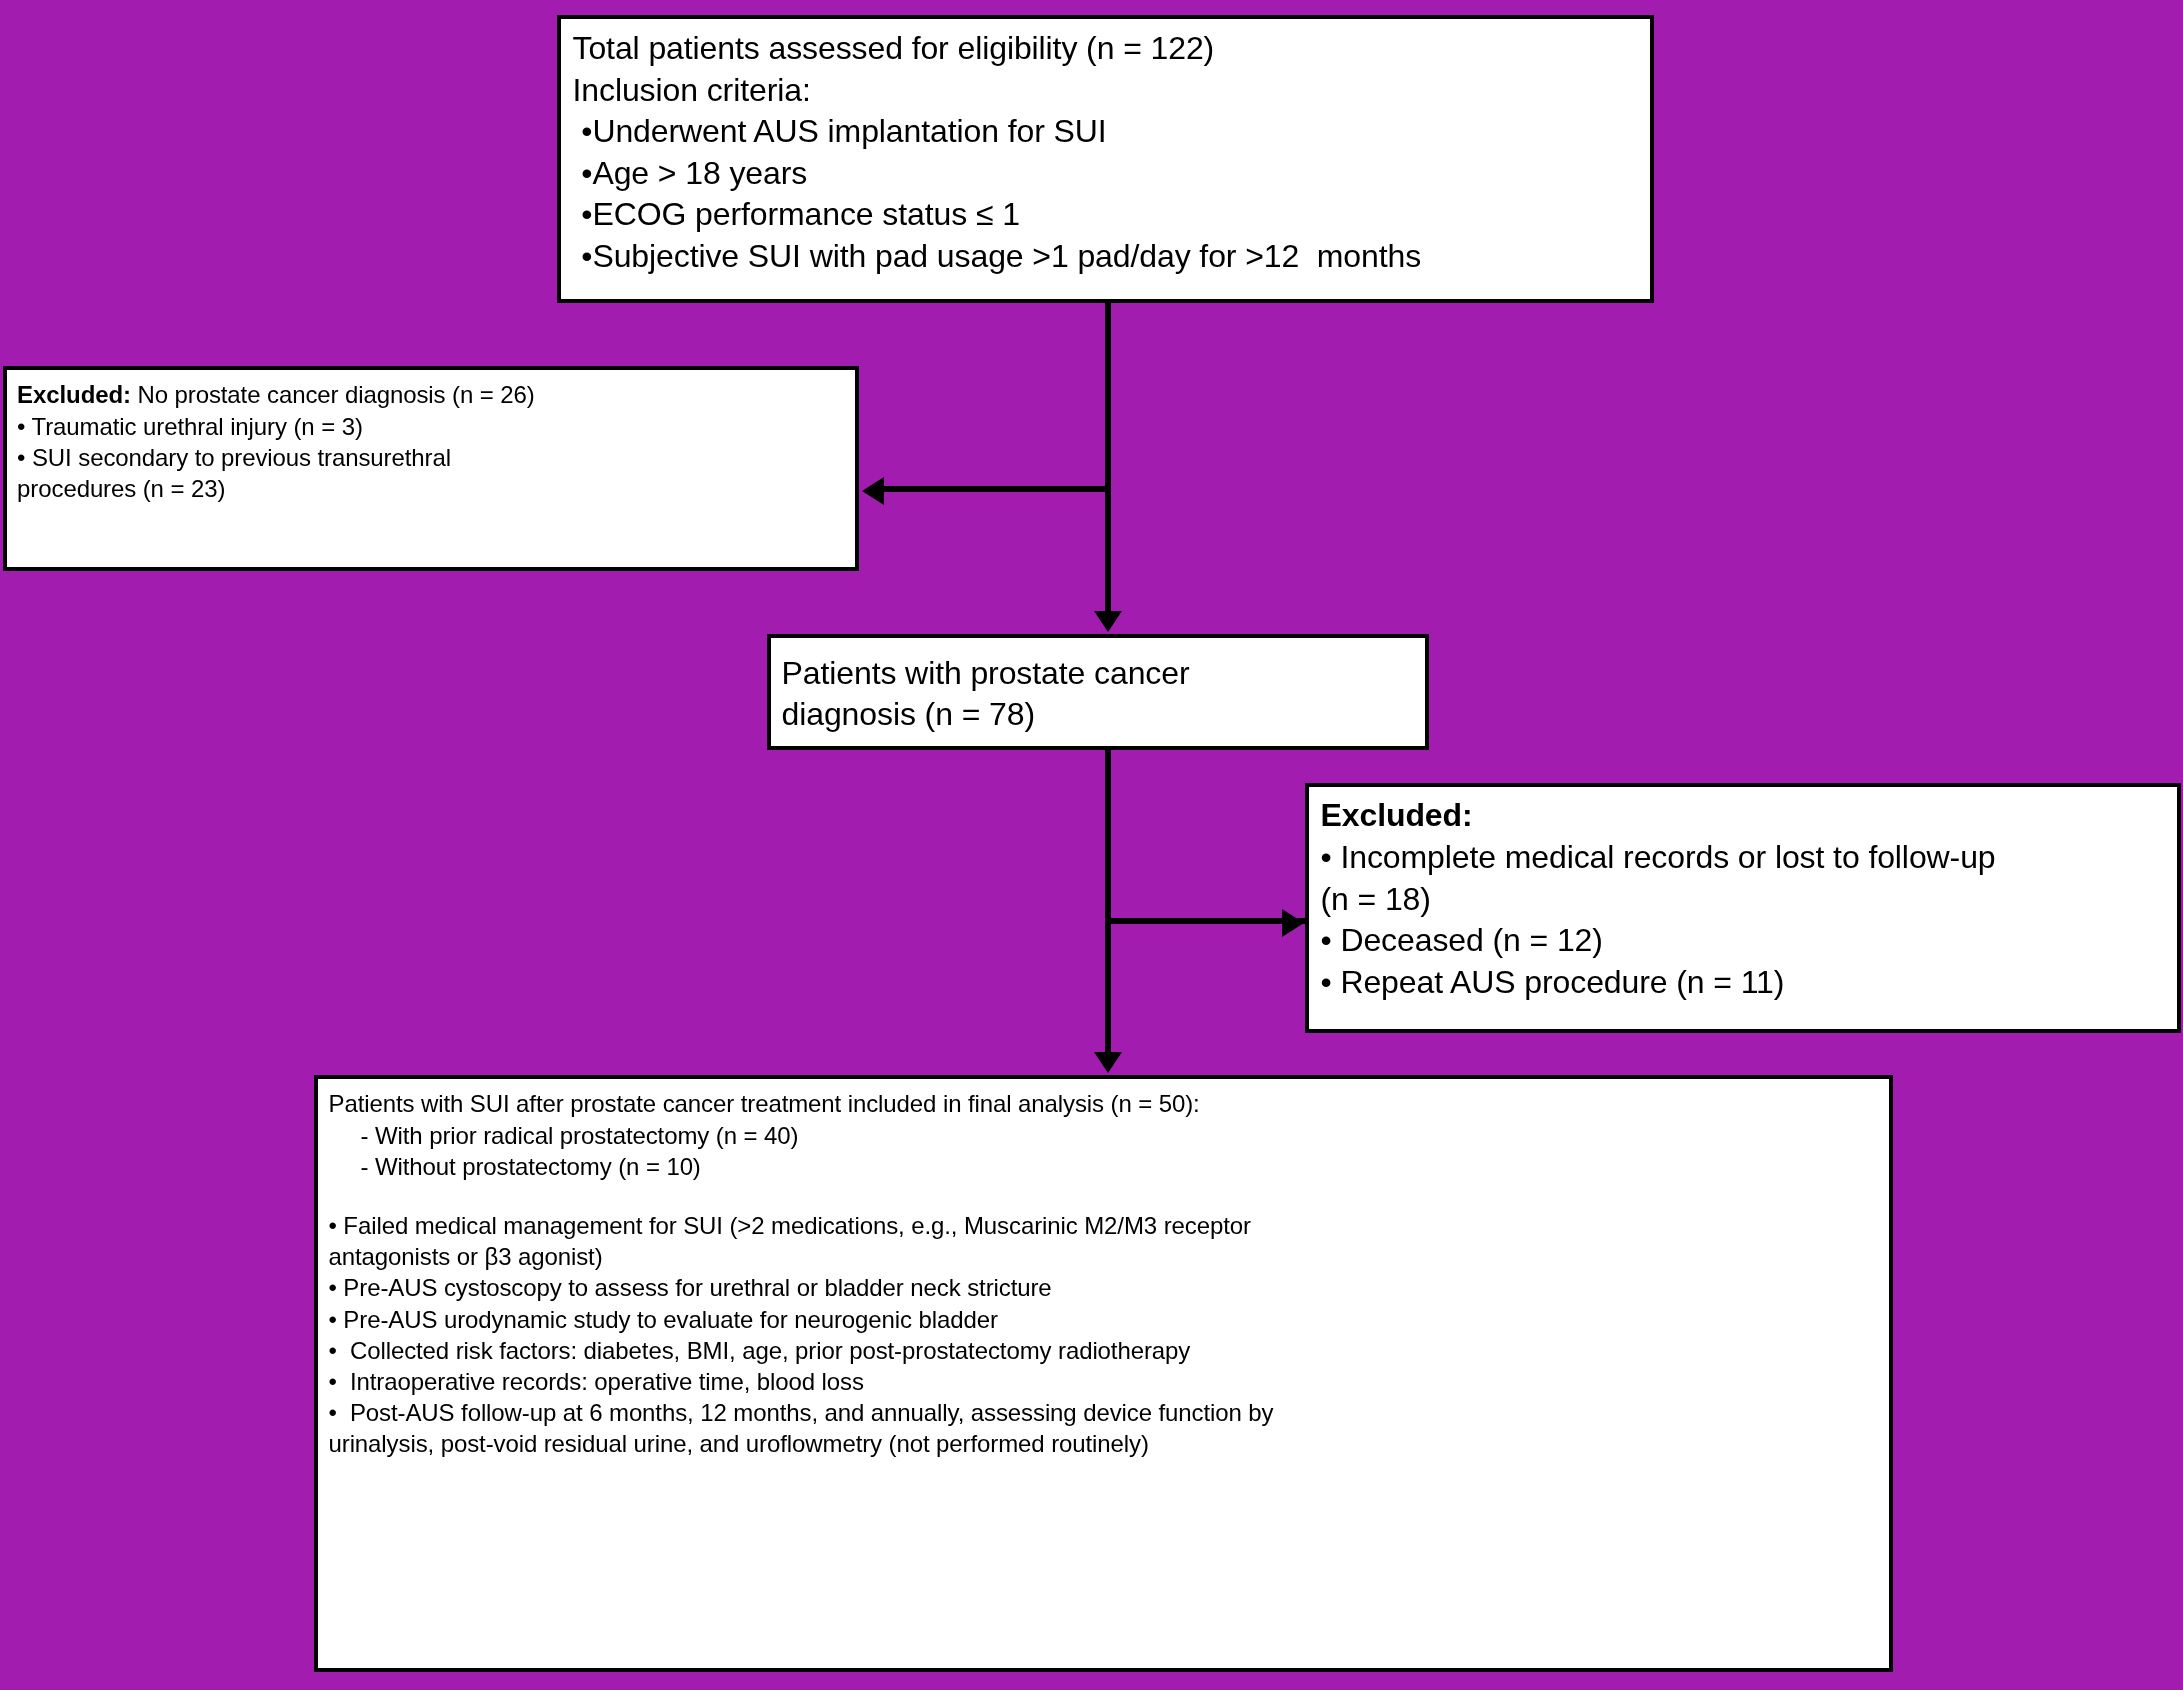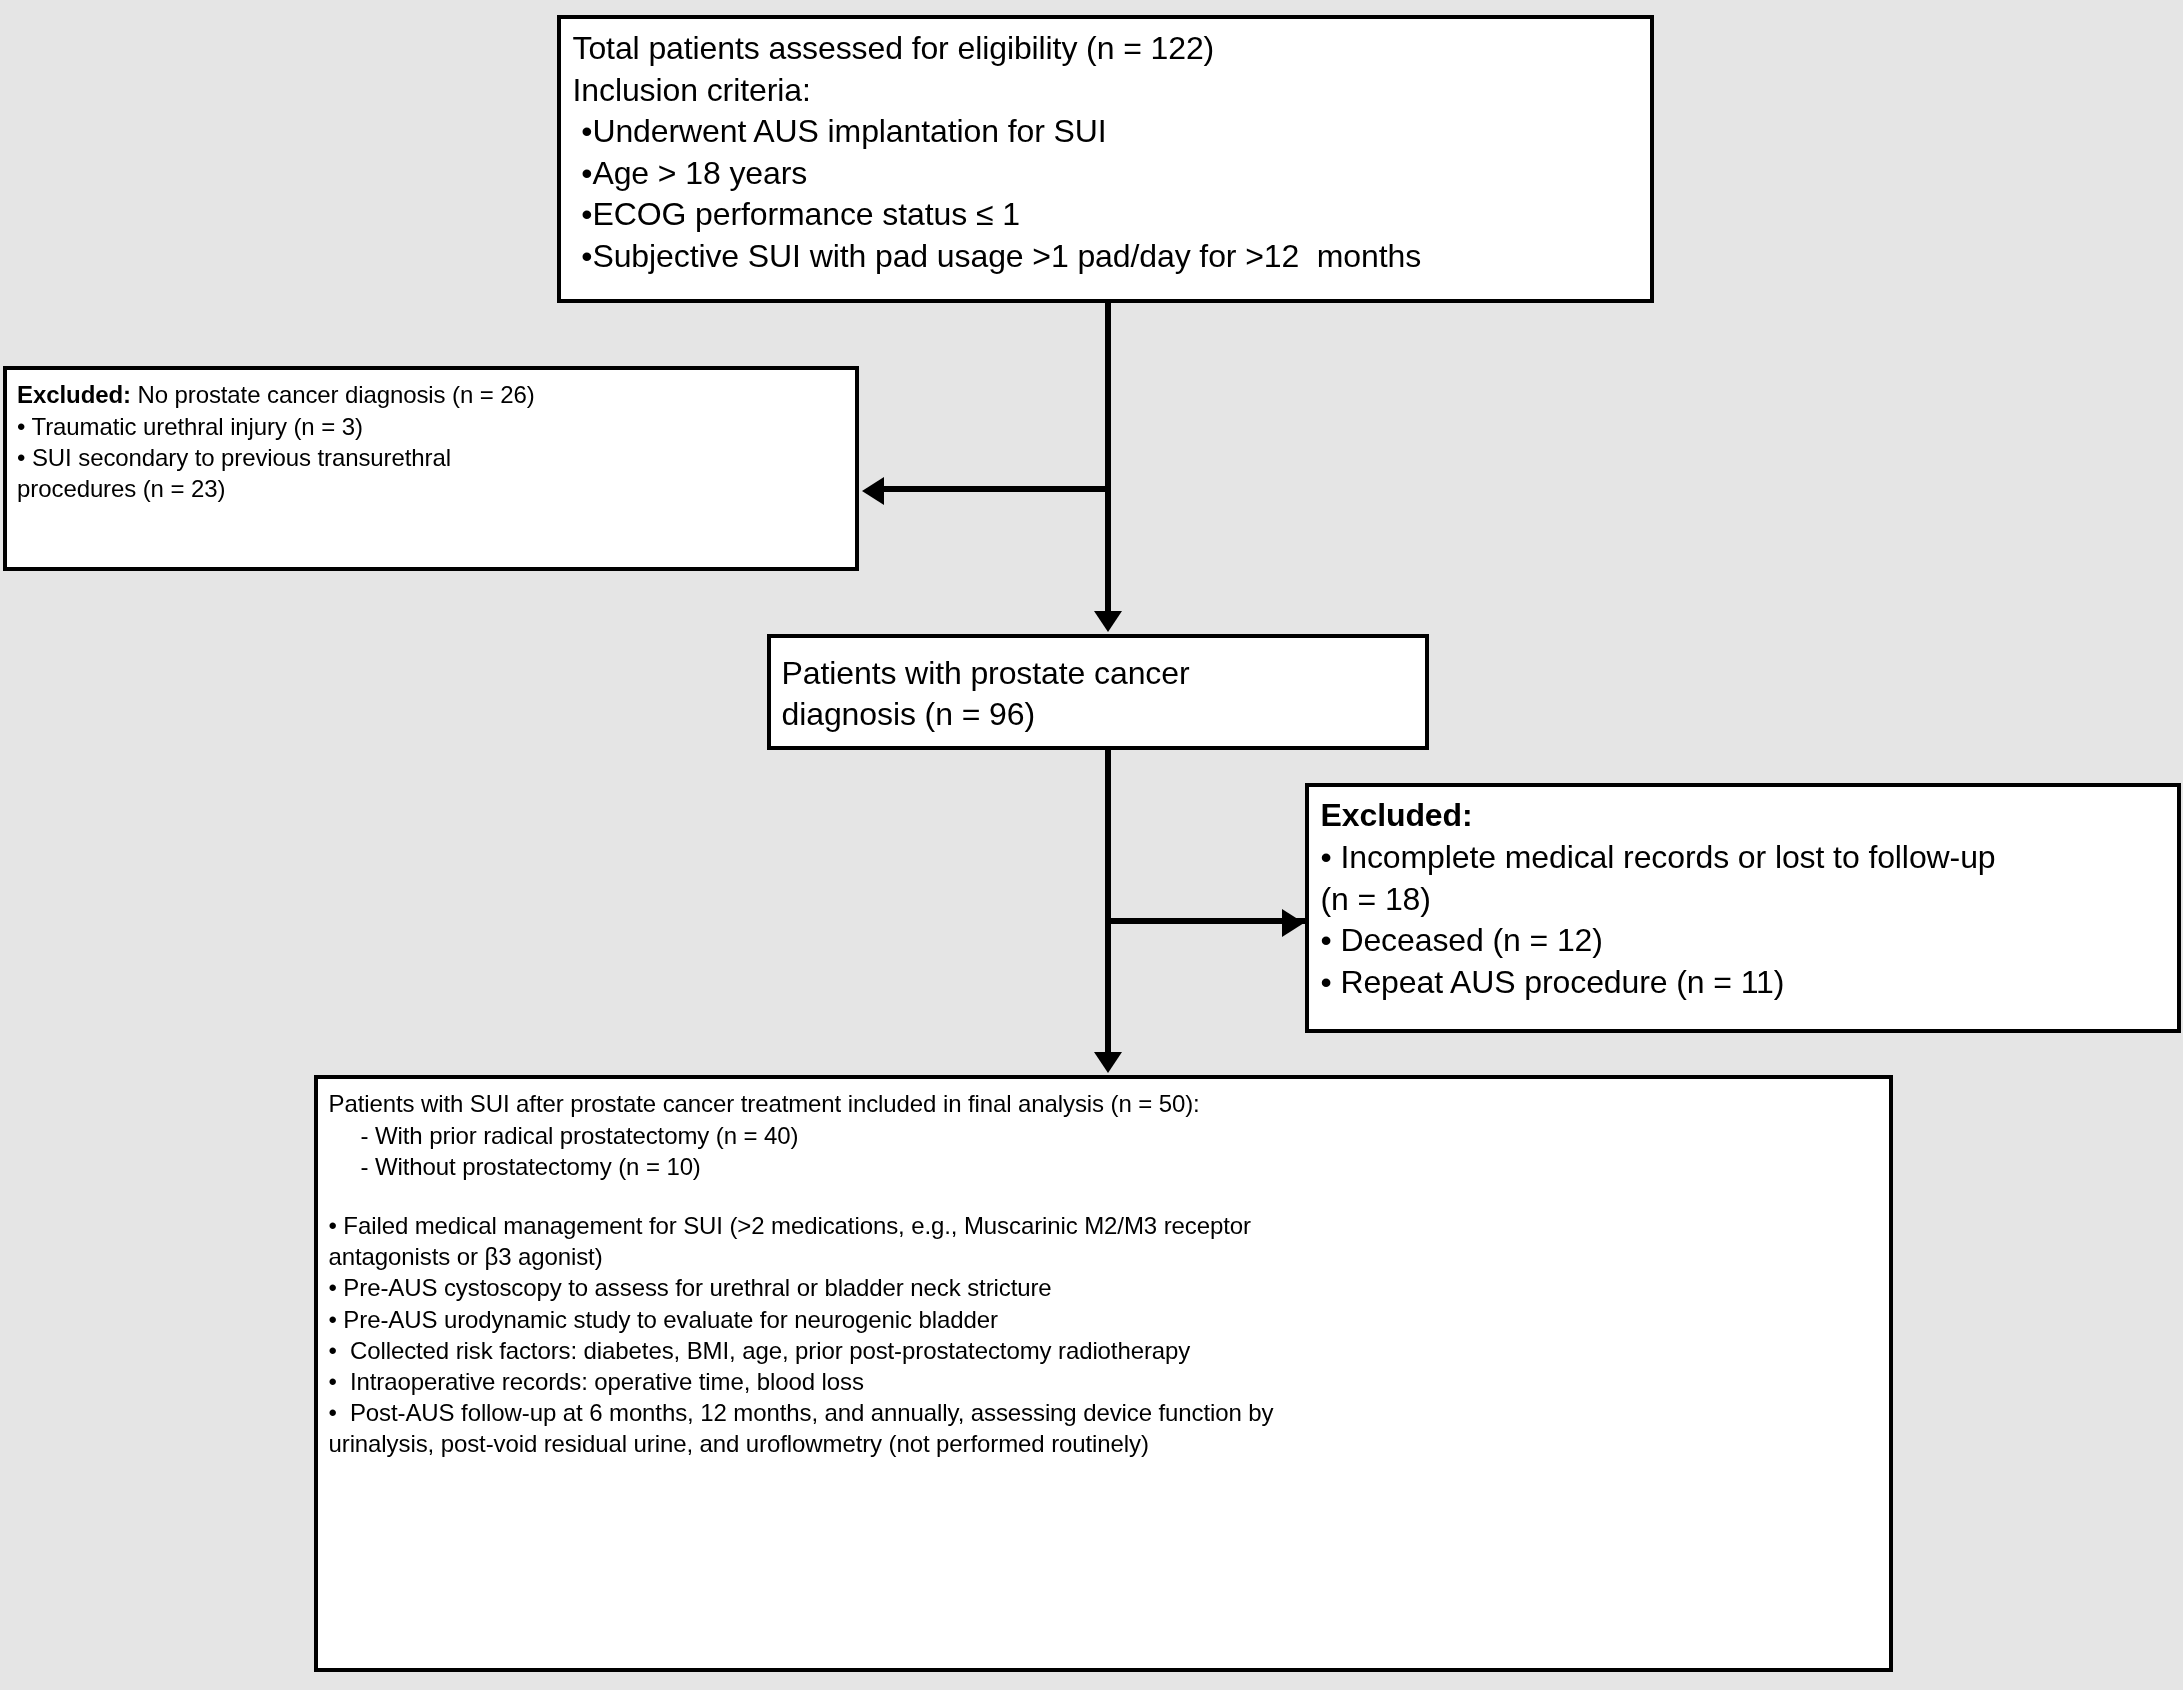--- a/index.html
+++ b/index.html
@@ -8,21 +8,21 @@
     background: #ffffff;
   }
   body {
     font-family: "Liberation Sans", sans-serif;
     color: #000000;
   }
   #canvas {
     position: relative;
     width: 2183px;
     height: 1691px;
-    background: #e5e5e5;
+    background: #a21caf;
     overflow: hidden;
   }
   .fbox {
     position: absolute;
     box-sizing: border-box;
     background: #ffffff;
     border: 4.7px solid #000000;
     line-height: 1.30;
     letter-spacing: -0.1px;
   }
@@ -143,21 +143,21 @@
 
   <div class="fbox" id="box-excluded-left">
     <p><span class="bold">Excluded:</span><span> No prostate cancer diagnosis (n = 26)</span></p>
     <p>• Traumatic urethral injury (n = 3)</p>
     <p>• SUI secondary to previous transurethral</p>
     <p>procedures (n = 23)</p>
   </div>
 
   <div class="fbox" id="box-prostate-diagnosis">
     <p>Patients with prostate cancer</p>
-    <p>diagnosis (n = 96)</p>
+    <p>diagnosis (n = 78)</p>
   </div>
 
   <div class="fbox" id="box-excluded-right">
     <p class="bold">Excluded:</p>
     <p>• Incomplete medical records or lost to follow-up</p>
     <p>(n = 18)</p>
     <p>• Deceased (n = 12)</p>
     <p>• Repeat AUS procedure (n = 11)</p>
   </div>
 

